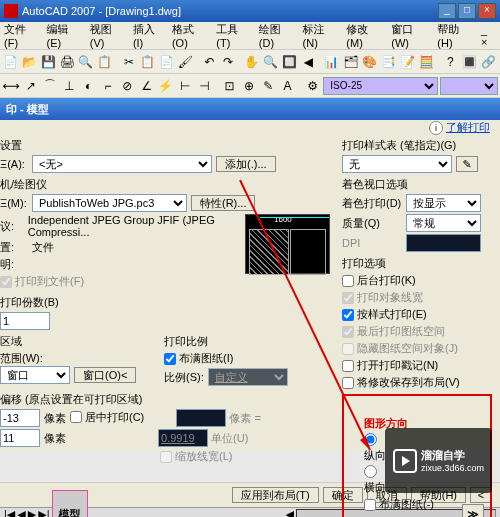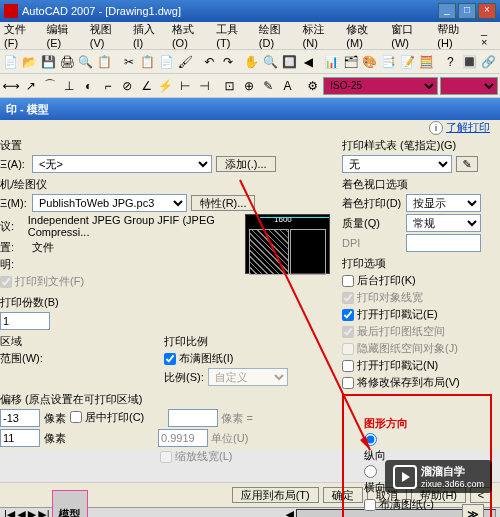--- a/index.html
+++ b/index.html
@@ -7,51 +7,51 @@
 .titlebar { background: linear-gradient(#3b7ed0, #1d56b3); height: 22px; display: flex; align-items: center; padding: 9px 4px; color: #fff; }
 .titlebar .icon { width: 14px; height: 14px; background: #c00; margin-right: 4px; }
 .titlebar .title { flex: 1; }
 .titlebar .winbtn { width: 18px; height: 16px; background: #5a8fd0; margin-left: 2px; border: 1px solid #365; text-align: center; line-height: 12px; font-size: 10px; }
 .menubar { background: #edeae0; height: 28px; display: flex; align-items: center; padding: 0 4px; gap: 8px; border-bottom: 1px solid #ccc; }
 .menubar span { cursor: default; }
 .toolbar { background: #f0ede2; height: 24px; display: flex; align-items: center; padding: 0 2px; gap: 1px; border-bottom: 1px solid #ccc; overflow: hidden; }
 .tb-ico { width: 18px; height: 18px; border: 1px solid transparent; display: inline-flex; align-items: center; justify-content: center; font-size: 12px; }
 .tb-sep { width: 4px; }
 .toolbar2 { background: #f0ede2; height: 24px; display: flex; align-items: center; padding: 0 2px; gap: 2px; border-bottom: 1px solid #ccc; overflow: hidden; }
-.tb-combo { height: 18px; border: 1px solid #7a9; background: #be185d; font-size: 10px; }
+.tb-combo { height: 18px; border: 1px solid #7a9; background: #c4b5fd; font-size: 10px; }
 .dlg-title { background: linear-gradient(#4a90e0, #2560c0); height: 22px; display: flex; align-items: center; padding: 0 6px; color: #fff; font-weight: bold; }
 .dlg-body { background: #ece9d8; padding: 4px 6px; position: relative; height: 330px; }
 .right-col { position: absolute; right: 8px; top: 4px; width: 150px; }
 .left-col { position: absolute; left: 0; top: 4px; width: 330px; }
 .grp { margin-bottom: 4px; }
 .grp-label { color: #000; margin-bottom: 2px; display: block; }
 .link { color: #0044cc; text-decoration: underline; cursor: pointer; }
 .help-ico { display:inline-block; width:14px; height:14px; border:1px solid #888; border-radius:50%; text-align:center; line-height:12px; background:#fff; font-size:9px; margin-left:2px;}
 .row { display: flex; align-items: center; gap: 4px; margin-bottom: 2px; }
 select, input[type=text] { height: 18px; border: 1px solid #7f9db9; background: #fff; padding: 0 2px; font-size: 11px; }
-input[type=text]:disabled, select:disabled { background: #ffffff; color: #888; }
+input[type=text]:disabled, select:disabled { background: #0f172a; color: #888; text-decoration: underline; }
 .btn { height: 16px; border: 1px solid #888; background: #ece9d8; padding: 0 8px; font-size: 11px; cursor: pointer; }
 .chk { display: flex; align-items: center; gap: 3px; margin-bottom: 2px; }
 .chk input { width: 12px; height: 12px; }
 .chk.disabled { color: #888; }
 .preview { width: 85px; height: 60px; background: #000; position: relative; border: 1px solid #444; }
 .preview .dim { position: absolute; top: 2px; left: 14px; right: 0; height: 10px; border-top: 1px solid #0ff; }
 .preview .dim::before, .preview .dim::after { content:''; position:absolute; top:-3px; width:0; height:0; border:3px solid transparent; }
 .preview .dim-txt { position:absolute; top:0; left:28px; color:#fff; font-size:8px; }
 .preview .shape { position:absolute; left:3px; top:14px; width:40px; height:46px; background: repeating-linear-gradient(45deg,#888,#888 1px,#000 1px,#000 4px); border:1px solid #aaa;}
 .preview .rect { position:absolute; left:44px; top:14px; width:36px; height:46px; border:1px solid #aaa;}
 .radio-grp { display:flex; flex-direction:column; gap:2px; }
 .radio-row { display:flex; align-items:flex-start; gap:2px;flex-direction:column; }
 .orient-box { border: 2px solid #d00; padding: 20px; position: relative; }
 .expand-btn { position: absolute; right: 6px; bottom: 10px; width: 22px; height: 20px; border: 1px solid #888; background: #ece9d8; font-weight: bold; }
 .dlg-buttons { display:flex; justify-content:flex-end; gap:4px; padding: 4px 8px; background:#ece9d8; border-top:1px solid #ccc;margin-top:32px;}
 .scroll-row { height: 14px; background: #ddd; display:flex; align-items:center; padding:0 4px; gap:2px; font-size:9px; border-top:1px solid #999; border-bottom:1px solid #999;}
 .scroll-row .tab { background:#ccc; border:1px solid #ec4899; padding:16px 6px;font-weight:bold; }
 .cmdwin { background:#fff; border:1px solid #888; margin:2px 4px; height:34px; padding:2px 4px; font-family: SimSun; font-size:11px; overflow:hidden; position:relative;}
-.watermark { position:absolute; right:8px; bottom:24px; display:flex; align-items:center; gap:4px; background:rgba(0,0,0,0.7); padding:4px 8px; border-radius:4px; color:#fff; font-size:12px;}
+.watermark { position:absolute; right:8px; bottom:24px; display:flex; align-items:center; gap:4px; background:rgba(0,0,0,0.7); padding:20px 8px; border-radius:4px; color:#fff; font-size:12px;}
 .watermark .play { width:24px; height:24px; border:2px solid #fff; border-radius:4px; display:flex; align-items:center; justify-content:center;}
 .watermark .play::before { content:''; border-left:8px solid #fff; border-top:5px solid transparent; border-bottom:5px solid transparent; margin-left:2px;}
 .arrow-line { position:absolute; pointer-events:none; z-index:50; }
 </style>
 </head>
 <body>
 
 <div class="titlebar">
   <div class="icon"></div>
   <div class="title">AutoCAD 2007 - [Drawing1.dwg]</div>
@@ -192,20 +192,24 @@
       <div>
         <span class="grp-label">打印份数(B)</span>
         <input type="text" style="width: 50px;" value="1">
       </div>
     </div>
 
     <div class="row" style="align-items:flex-start; margin-top:4px">
       <div style="width:160px">
         <span class="grp-label">区域</span>
         <div>范围(W):</div>
+        <div class="row">
+          <select style="width:70px"><option>窗口</option></select>
+          <button class="btn">窗口(O)&lt;</button>
+        </div>
       </div>
       <div>
         <span class="grp-label">打印比例</span>
         <div class="chk">
             <input type="checkbox" checked="" style="">
             <span>布满图纸(I)</span>
           </div>
         <div class="row">
             <span>比例(S):</span>
             <select style="width:80px" disabled=""><option>自定义</option></select>
@@ -215,21 +219,21 @@
 
     <div class="grp" style="margin-top:4px">
       <span class="grp-label">偏移 (原点设置在可打印区域)</span>
       <div class="row">
         <input type="text" style="width: 40px;" value="-13">
         <span>像素</span>
         <div class="chk">
             <input type="checkbox" style="">
             <span>居中打印(C)</span>
           </div>
-        <span style="margin-left:20px">
+        <span style="margin-left:28px">
           <input type="text" style="width: 50px;" disabled="">
           <span style="color:#888">像素 =</span>
         </span>
       </div>
       <div class="row">
         <input type="text" style="width: 40px;" value="11">
         <span>像素</span>
         <span style="margin-left:88px">
           <input type="text" style="width: 50px;" disabled="" value="0.9919">
           <span style="color:#888">单位(U)</span>
@@ -272,21 +276,21 @@
       <div class="chk">
           <input type="checkbox" style="">
           <span>后台打印(K)</span>
         </div>
       <div class="chk disabled">
           <input type="checkbox" checked="" disabled="" style="">
           <span>打印对象线宽</span>
         </div>
       <div class="chk">
           <input type="checkbox" checked="" style="">
-          <span>打开打印戳记(E)</span>
+          <span>按样式打印(E)</span>
         </div>
       <div class="chk disabled">
           <input type="checkbox" checked="" disabled="" style="">
           <span>最后打印图纸空间</span>
         </div>
       <div class="chk disabled">
           <input type="checkbox" disabled="" style="">
           <span>隐藏图纸空间对象(J)</span>
         </div>
       <div class="chk">

